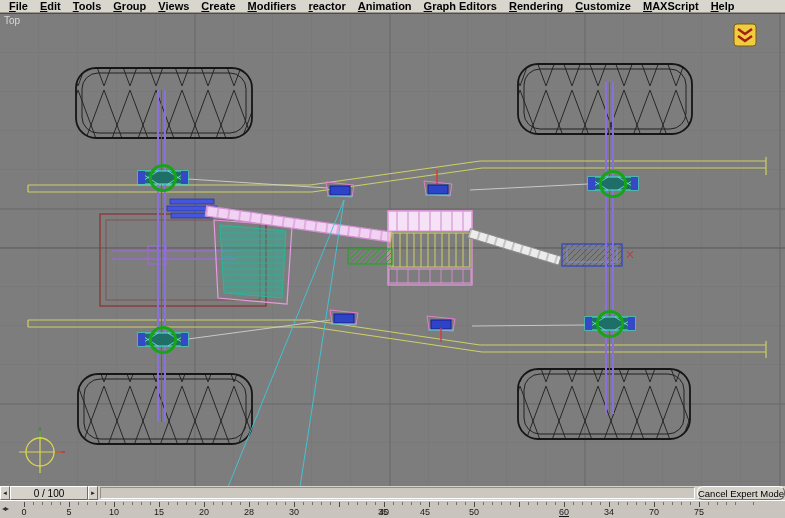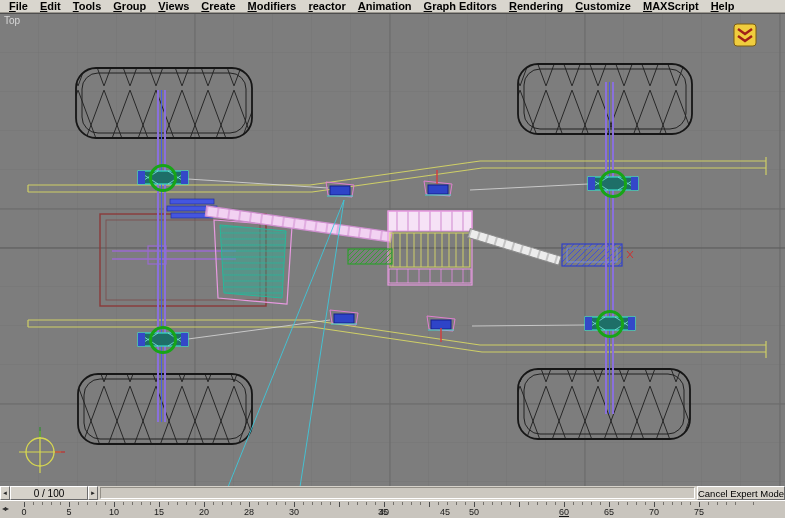--- a/index.html
+++ b/index.html
@@ -23,21 +23,21 @@
   .time-row { position:absolute; top:486px; left:0; width:785px; height:14px;
     background:#d6d2ca; display:flex; align-items:stretch; }
   .raised { background:#d6d2ca; border-top:1px solid #ffffff; border-left:1px solid #ffffff;
     border-right:1px solid #6a6a6a; border-bottom:1px solid #6a6a6a;
     display:flex; align-items:center; justify-content:center; cursor:pointer; }
   .frame-btn { width:10px; font-size:6px; color:#222; }
   .slider-handle { width:78px; font-size:10px; color:#000; }
   .slider-track { flex:1; margin:1px 2px; background:#ccc8c0;
     border-top:1px solid #938f87; border-left:1px solid #938f87;
     border-bottom:1px solid #ffffff; border-right:1px solid #ffffff; cursor:pointer; }
-  .cancel-btn { width:88px; font-size:9.5px; color:#000; white-space:nowrap; }
+  .cancel-btn { width:88px; font-size:9.5px; color:#000; white-space:nowrap;border-radius:6px; }
 
   
   .ruler { position:absolute; top:500px; left:0; width:785px; height:18px;
     background:#c9c5be; border-top:1px solid #ffffff; cursor:pointer; }
   .tick { position:absolute; top:1px; width:1px; background:#4a4a4a; }
   .tick.major { height:5px; }
   .tick.minor { height:3px; background:#74716b; }
   .tick-label { position:absolute; top:6px; transform:translateX(-50%);
     font-size:9px; color:#1a1a1a; }
   .ruler-toggle { position:absolute; left:2px; top:3px; font-size:8px; color:#333;
@@ -259,29 +259,29 @@
     <div class="tick-label" style="left: 204px;">20</div>
     <div class="tick major" style="left: 249px;"></div>
     <div class="tick-label" style="left: 249px;">28</div>
     <div class="tick major" style="left: 294px;"></div>
     <div class="tick-label" style="left: 294px;">30</div>
     <div class="tick major" style="left: 339px;"></div>
     <div class="tick-label" style="left: 339px; margin-left: 44px;">35</div>
     <div class="tick major" style="left: 384px;"></div>
     <div class="tick-label" style="left: 384px;">40</div>
     <div class="tick major" style="left: 429px;"></div>
-    <div class="tick-label" style="left: 445px;">45</div>
+    <div class="tick-label" style="left: 425px;">45</div>
     <div class="tick major" style="left: 474px;"></div>
     <div class="tick-label" style="left: 474px;">50</div>
     <div class="tick major" style="left: 519px;"></div>
     <div class="tick-label" style="left: 519px; margin-top: 32px;">55</div>
     <div class="tick major" style="left: 564px;"></div>
     <div class="tick-label" style="left: 564px; text-decoration: underline;">60</div>
     <div class="tick major" style="left: 609px;"></div>
-    <div class="tick-label" style="left: 609px;">65</div>
+    <div class="tick-label" style="left: 609px;">34</div>
     <div class="tick major" style="left: 654px;"></div>
     <div class="tick-label" style="left: 654px;">70</div>
     <div class="tick major" style="left: 699px;"></div>
     <div class="tick-label" style="left: 699px;">75</div>
     <div class="tick minor" style="left: 33px;"></div>
     <div class="tick minor" style="left: 42px;"></div>
     <div class="tick minor" style="left: 51px;"></div>
     <div class="tick minor" style="left: 60px;"></div>
     <div class="tick minor" style="left: 78px;"></div>
     <div class="tick minor" style="left: 87px;"></div>

